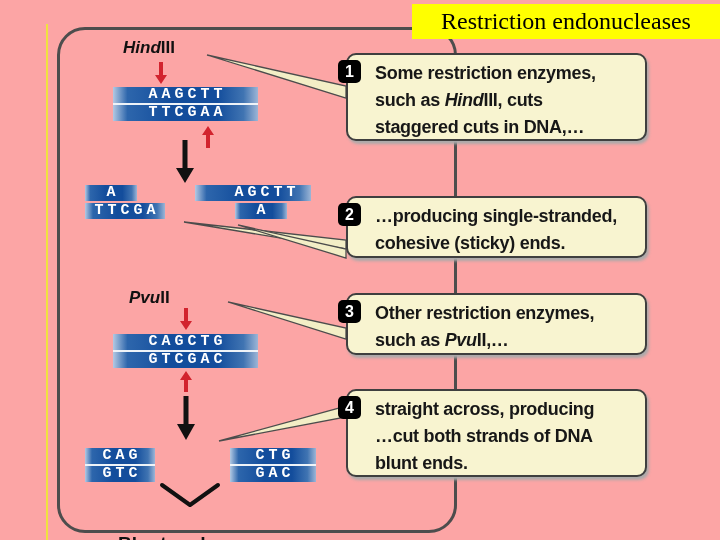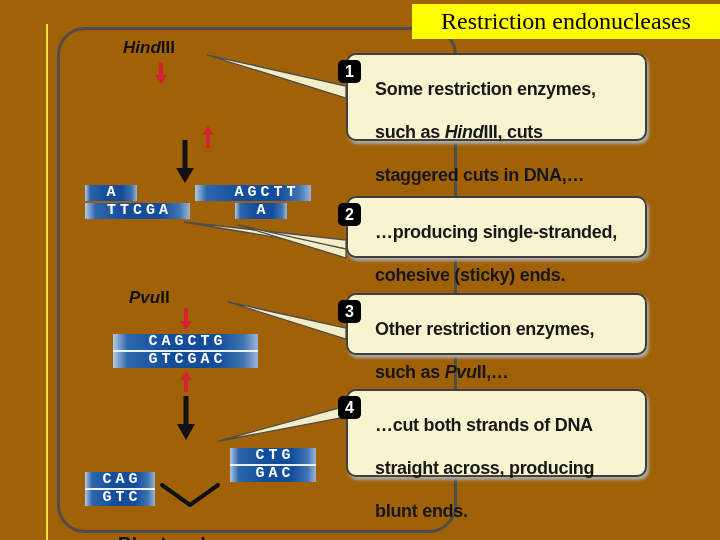--- a/index.html
+++ b/index.html
@@ -1,32 +1,32 @@
 <!DOCTYPE html>
 <html><head>
 <meta charset="utf-8">
 <style>
   html,body{margin:0;padding:0;background:#fff;}
-  .page{position:relative;width:720px;height:540px;background:#a16207;overflow:hidden;
+  .page{position:relative;width:720px;height:540px;background:#fca5a5;overflow:hidden;
         font-family:"Liberation Sans",sans-serif;}
   .vline{position:absolute;left:46px;top:24px;width:2px;height:516px;background:#efe23e;}
   .frame{position:absolute;left:57px;top:27px;width:394px;height:500px;
          border:3px solid #4d4d4d;border-radius:28px;background:transparent;}
   .overlay{position:absolute;left:0;top:0;width:720px;height:540px;}
   .title{position:absolute;left:412px;top:4px;width:308px;height:35px;background:#ffff00;
          font-family:"Liberation Serif",serif;font-size:24px;color:#000;
          text-align:center;line-height:35px;white-space:nowrap;}
   .callout{position:absolute;left:346px;width:297px;background:#f8f4d0;
            border:2px solid #3f3f3f;border-radius:10px;box-shadow:2px 3px 3px #aaa;}
   .badge{position:absolute;left:-10px;top:5px;width:23px;height:23px;background:#000;
          border-radius:5px;color:#fff;font-weight:bold;font-size:16px;
          text-align:center;line-height:23px;}
   .clines{padding:5px 6px 6px 27px;}
   .cline{white-space:nowrap;font-weight:bold;font-size:18px;line-height:27px;
-         color:#171717;letter-spacing:-0.3px;margin-top:16px;}
+         color:#171717;letter-spacing:-0.3px;}
   .dna{position:absolute;background:linear-gradient(90deg,#b3c9e3 0%,#2d66ac 10%,
        #134d9c 40%,#134d9c 72%,#4074b2 90%,#9cb5d6 100%);}
   .strand{height:16px;line-height:16px;text-align:center;color:#fff;
           font-family:"Liberation Mono","DejaVu Sans Mono",monospace;
           font-weight:bold;font-size:15px;letter-spacing:4px;text-indent:4px;}
   .sep{height:2px;background:#eef3f8;}
   .enzyme{position:absolute;font-weight:bold;font-size:17px;color:#111;white-space:nowrap;}
   .blunt{position:absolute;left:118px;top:533px;width:140px;
          font-weight:bold;font-size:19px;color:#111;white-space:nowrap;}
 </style>
@@ -80,50 +80,55 @@
     <div class="badge">3</div>
     <div class="clines">
       <div class="cline"><span>Other restriction enzymes,</span></div>
       <div class="cline"><span>such as </span><span style="font-style: italic;">Pvu</span><span>II,…</span></div>
     </div>
   </div>
 
   <div class="callout" style="top:389px;height:84px;">
     <div class="badge">4</div>
     <div class="clines">
+      <div class="cline"><span>straight across, producing</span></div>
       <div class="cline"><span>…cut both strands of DNA</span></div>
-      <div class="cline"><span>straight across, producing</span></div>
       <div class="cline"><span>blunt ends.</span></div>
     </div>
   </div>
 
   <div class="enzyme" style="left:123px;top:38px;"><span style="font-style: italic;">Hind</span><span>III</span></div>
   <div class="enzyme" style="left:129px;top:288px;"><span style="font-style: italic;">Pvu</span><span>II</span></div>
 
+  <div class="dna" style="left:113px;top:87px;width:145px;">
+    <div class="strand">AAGCTT</div>
+    <div class="sep"></div>
+    <div class="strand">TTCGAA</div>
+  </div>
 
   <div class="dna" style="left:85px;top:185px;width:52px;">
     <div class="strand">A</div>
   </div>
-  <div class="dna" style="left:85px;top:203px;width:105px;">
+  <div class="dna" style="left:85px;top:203px;width:80px;">
     <div class="strand">TTCGA</div>
   </div>
   <div class="dna" style="left:195px;top:185px;width:92px;padding-left:24px;">
     <div class="strand">AGCTT</div>
   </div>
   <div class="dna" style="left:235px;top:203px;width:52px;">
     <div class="strand">A</div>
   </div>
 
   <div class="dna" style="left:113px;top:334px;width:145px;">
     <div class="strand">CAGCTG</div>
     <div class="sep"></div>
     <div class="strand">GTCGAC</div>
   </div>
 
-  <div class="dna" style="left:85px;top:472px;width:70px;">
+  <div class="dna" style="left:85px;top:448px;width:70px;">
     <div class="strand">CAG</div>
     <div class="sep"></div>
     <div class="strand">GTC</div>
   </div>
   <div class="dna" style="left:230px;top:448px;width:86px;">
     <div class="strand">CTG</div>
     <div class="sep"></div>
     <div class="strand">GAC</div>
   </div>
 

